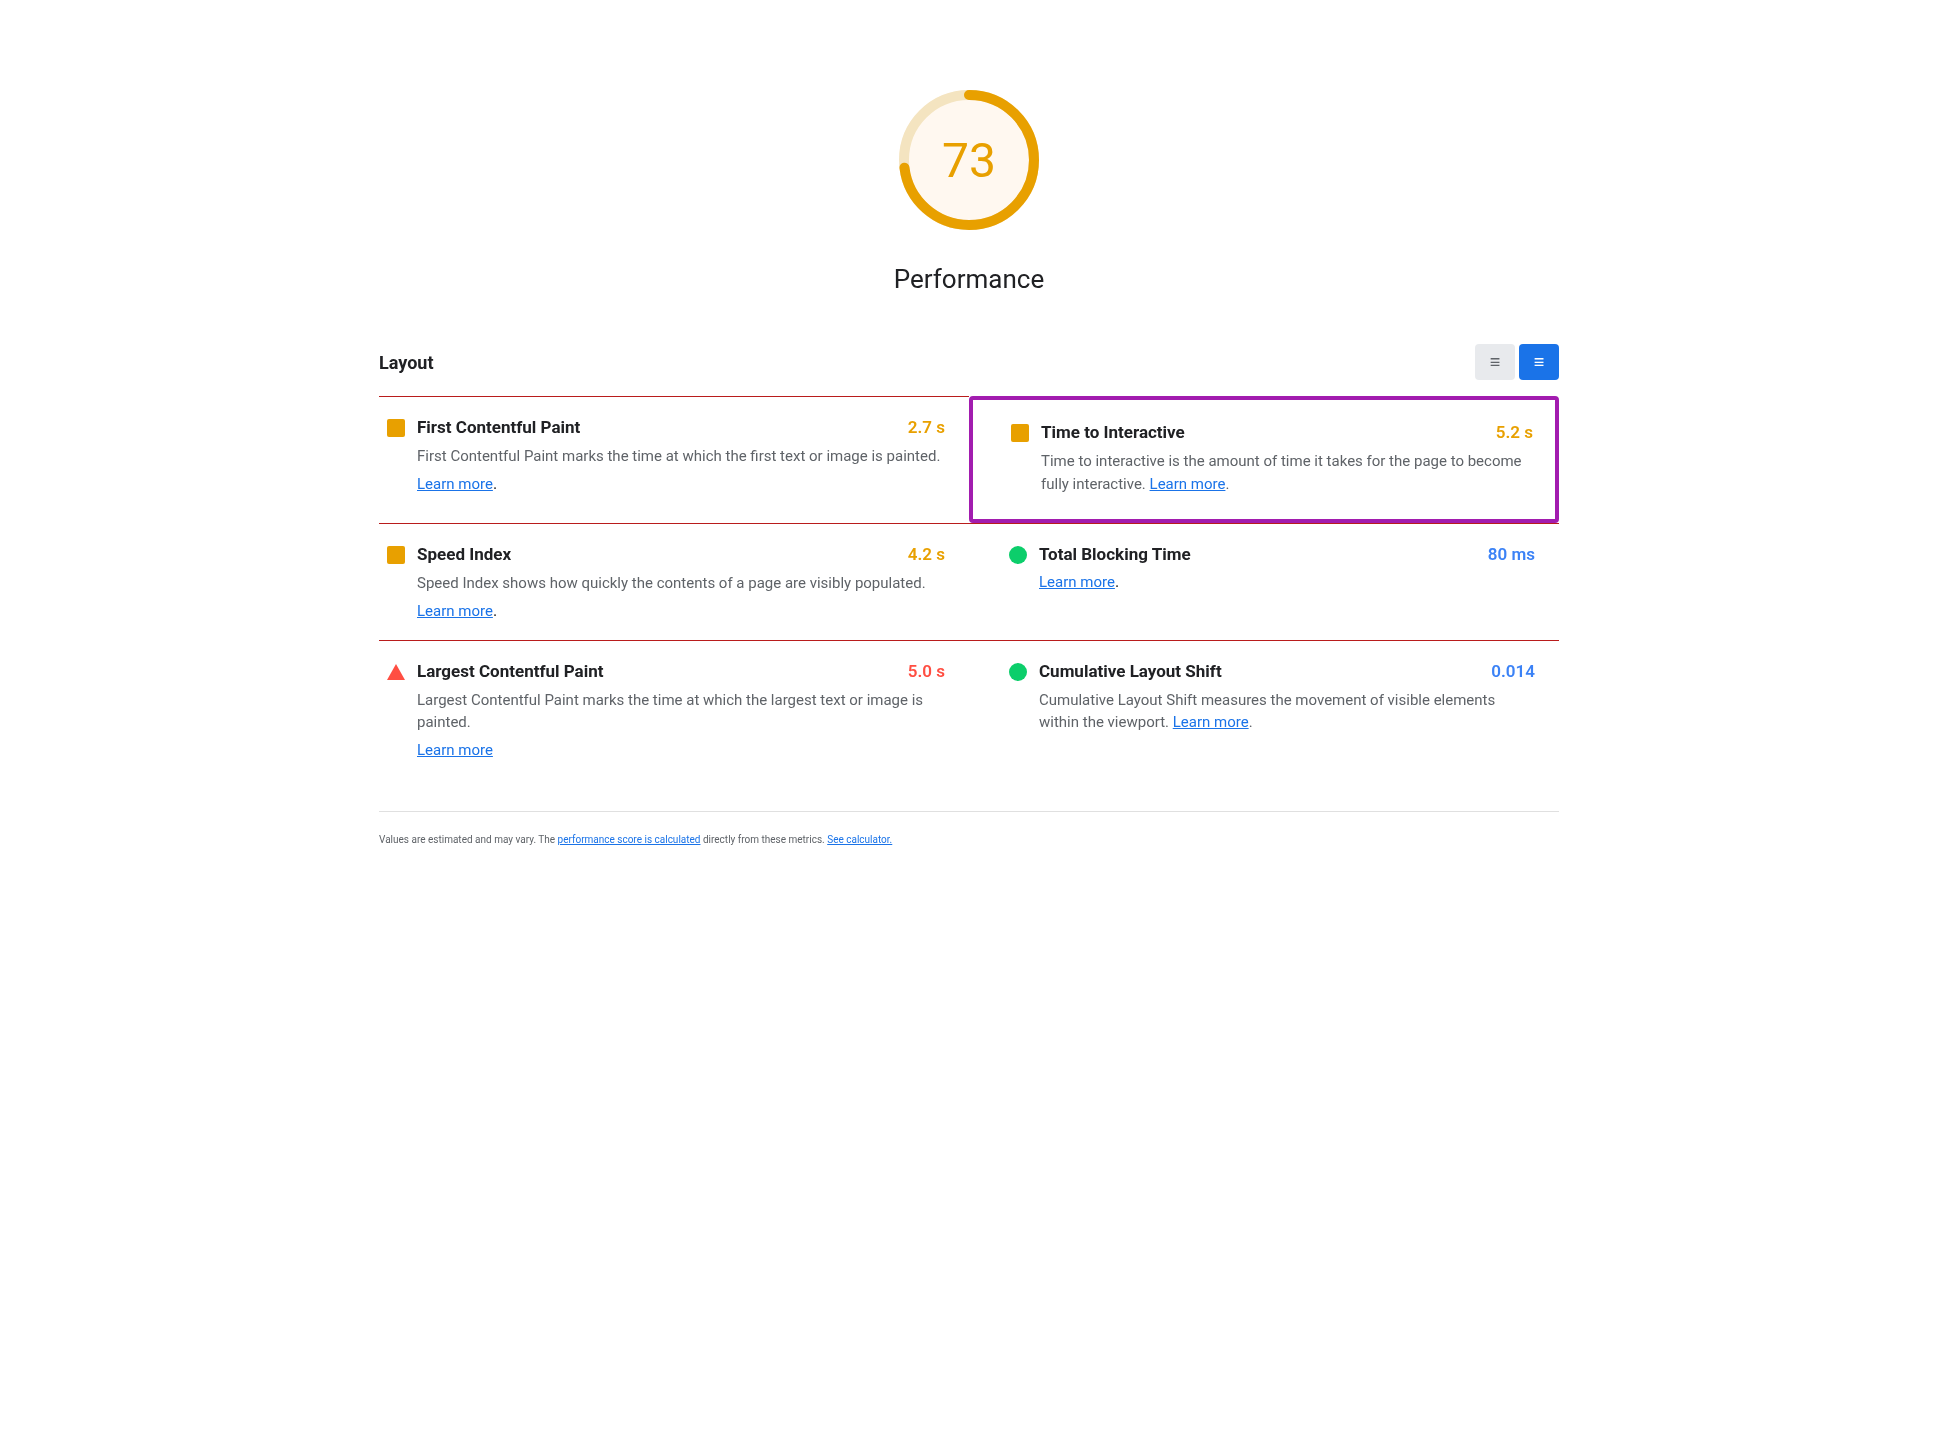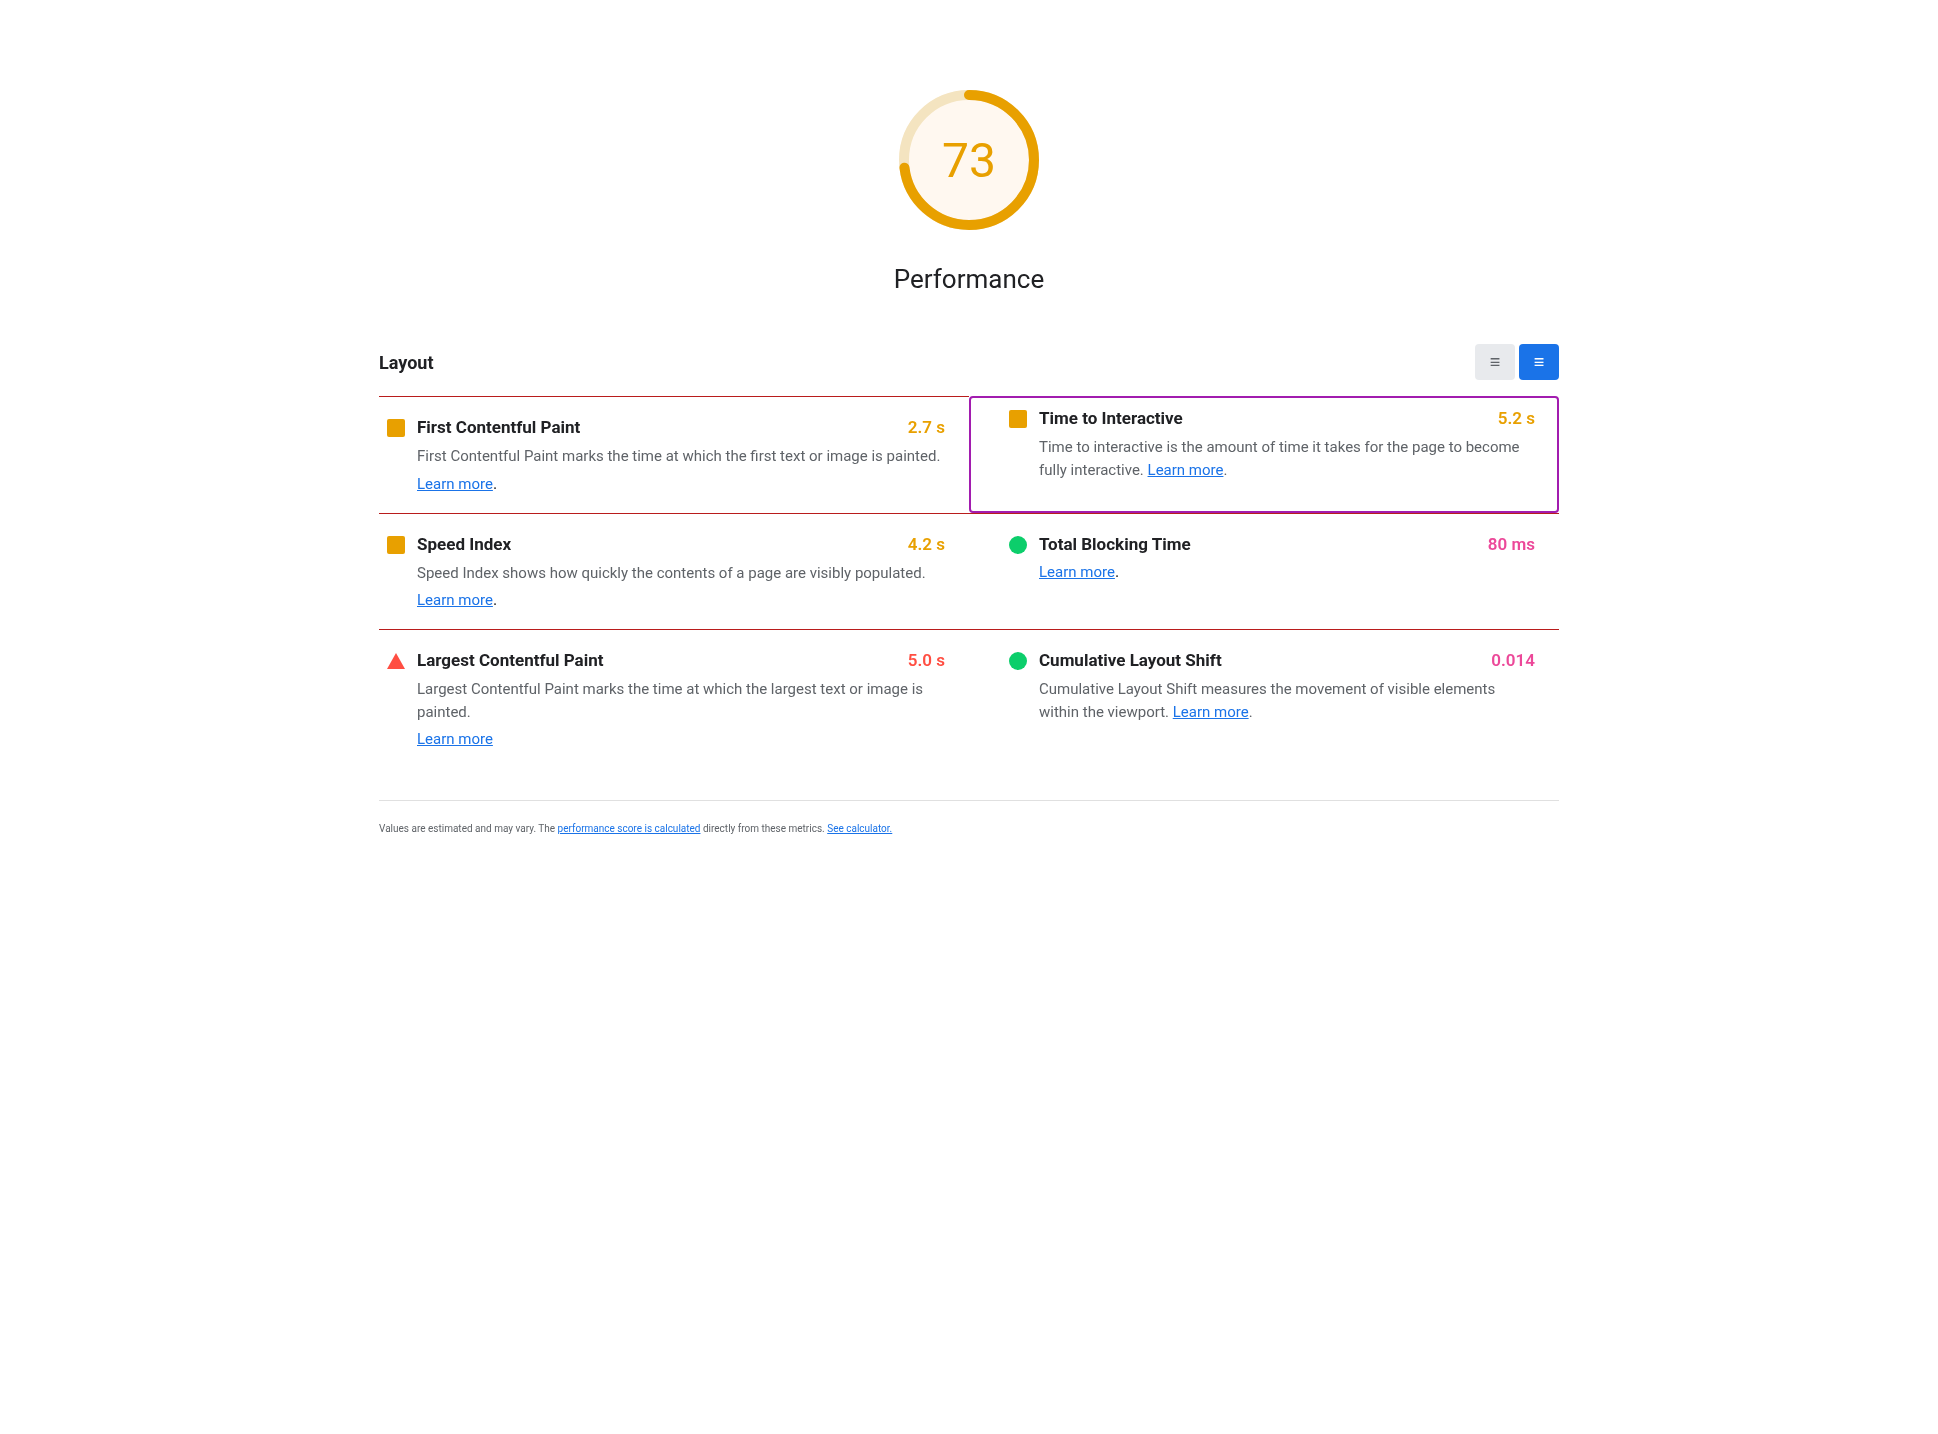--- a/index.html
+++ b/index.html
@@ -121,23 +121,23 @@
       gap: 0;
     }
 
     .metric-cell {
       padding: 20px 24px 20px 8px;
       border-top: 1px solid #b91c1c;
       position: relative;
     }
 
     .metric-cell.highlighted {
-      border: 2px solid #a21caf;
+      border: 4px solid #a21caf;
       border-radius: 4px;
-      padding: 10px 22px 18px 6px;
+      padding: 22px 22px 18px 6px;
     }
 
     .metric-cell.right {
       padding-left: 40px;
     }
 
     .metric-cell.right.highlighted {
       padding-left: 38px;
     }
 
@@ -188,21 +188,21 @@
 
     .metric-value {
       font-size: 17px;
       font-weight: 600;
       white-space: nowrap;
       margin-left: 3px;
       flex-shrink: 0;
     }
 
     .metric-value.orange { color: #e8a000; }
-    .metric-value.green { color: #ec4899; }
+    .metric-value.green { color: #3b82f6; }
     .metric-value.red { color: #ff4e42; }
 
     .metric-desc {
       font-size: 15px;
       color: #5f6368;
       line-height: 1.5;
       margin-left: 30px;
       margin-bottom: 6px;
     }
 

